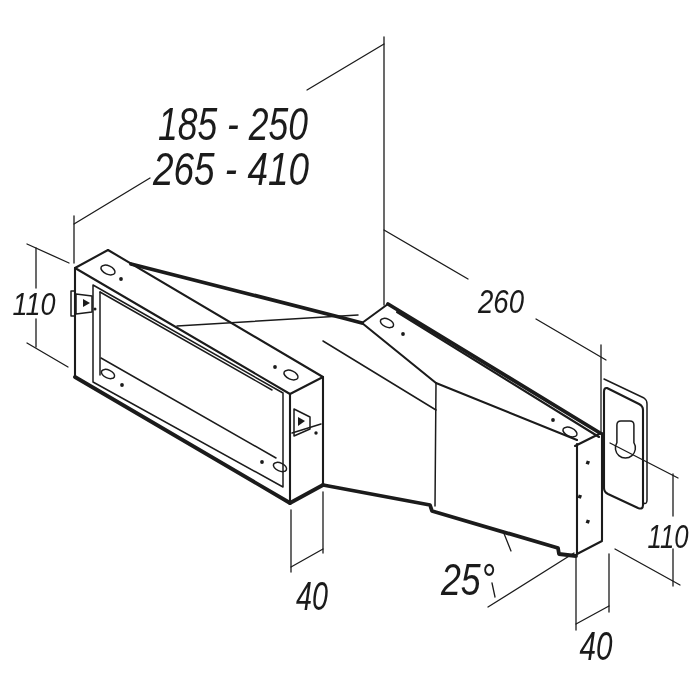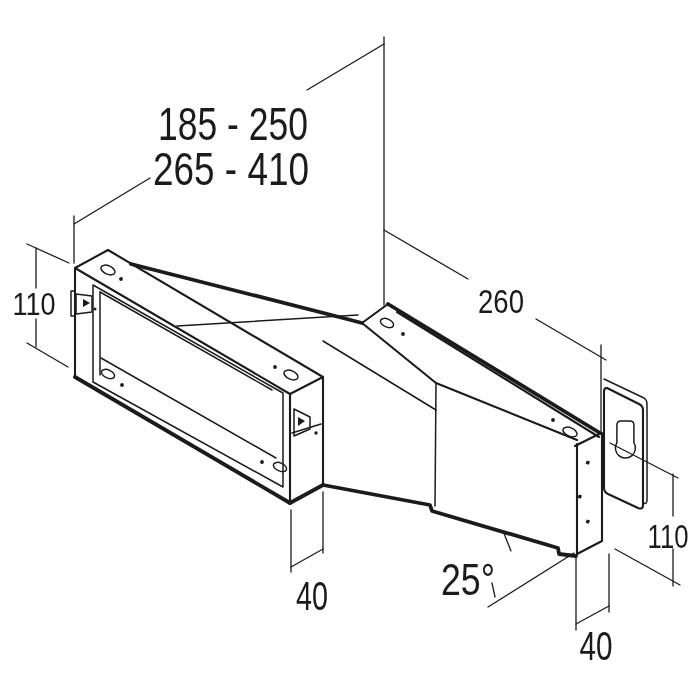--- a/index.html
+++ b/index.html
@@ -1,17 +1,17 @@
 <!DOCTYPE html>
 <html><head>
 <meta charset="utf-8">
 <style>
   html,body{margin:0;padding:0;background:#ffffff;}
   .stage{width:700px;height:700px;position:relative;background:#ffffff;overflow:hidden;
-         font-family:"Liberation Sans", sans-serif;}
+         font-family:"Liberation Sans", sans-serif;font-style:italic;}
   svg{display:block}
   svg text{font-family:"Liberation Sans", sans-serif; fill:#1b1b1b;}
   .t  {stroke:#1b1b1b;stroke-width:1.3;fill:none;stroke-linecap:round;stroke-linejoin:round;}
   .tn {stroke:#1b1b1b;stroke-width:1.5;fill:none;stroke-linecap:round;stroke-linejoin:round;}
   .m  {stroke:#1b1b1b;stroke-width:2.1;fill:none;stroke-linecap:round;stroke-linejoin:round;}
   .h  {stroke:#1b1b1b;stroke-width:3.8;fill:none;stroke-linecap:round;stroke-linejoin:round;}
   .fl {fill:#1b1b1b;stroke:none;}
 </style>
 </head>
 <body>

